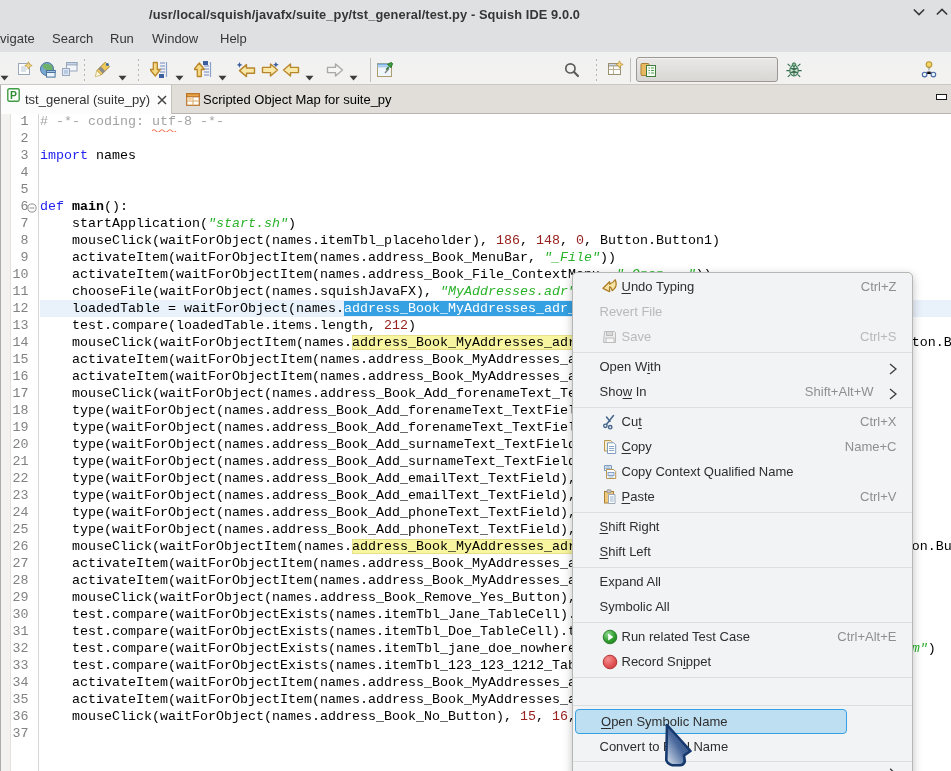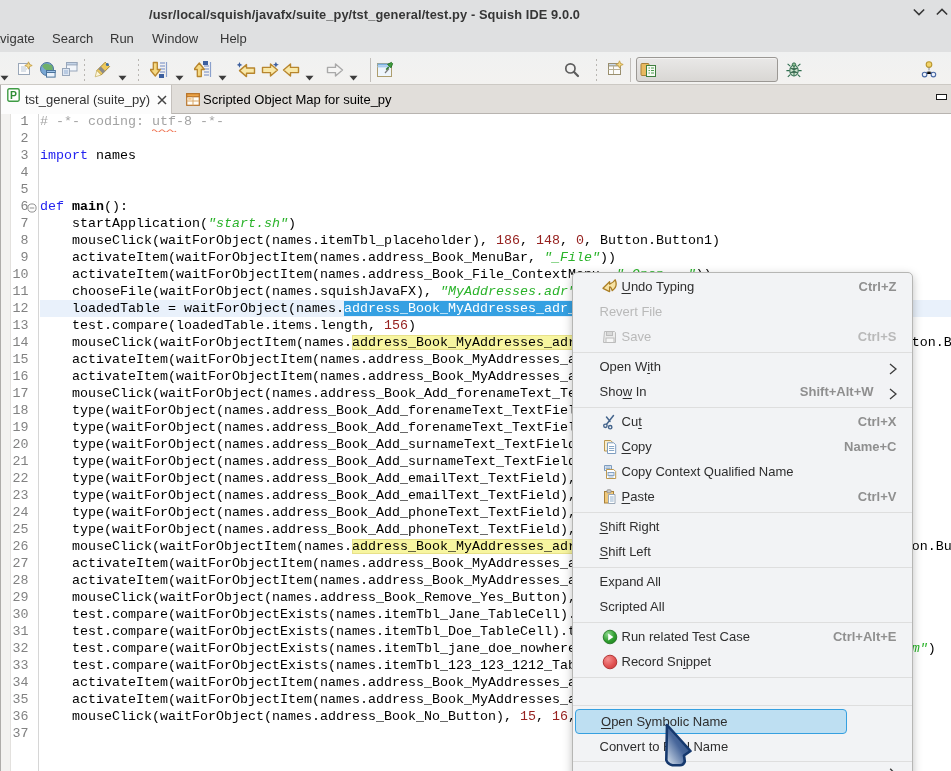--- a/index.html
+++ b/index.html
@@ -19,21 +19,21 @@
 .annot { position:absolute; left:1px; top:0; width:10px; height:657px; background:#f3f2f0; border-right:1px solid #e3e1de; }
 .lnums { position:absolute; left:0; top:-1px; width:28.5px; text-align:right; font-family:"Liberation Mono",monospace; font-size:13.33px; line-height:17px; color:#828282; }
 .gsep { position:absolute; left:38px; top:0; width:1px; height:657px; background:#d6d6d6; }
 .code { position:absolute; left:40px; top:-1px; font-family:"Liberation Mono",monospace; font-size:13.33px; line-height:17px; color:#000000; white-space:pre; }
 .lhl { position:absolute; left:40px; top:186px; width:911px; height:17px; background:#e9f1fb; }
 .leftline { position:absolute; left:0; top:85px; width:1px; height:686px; background:#aeaca9; }
 .menu { position:absolute; left:571.5px; top:272px; width:341px; height:520px; background:#f2f3f5; border:1px solid #b6b6b4; border-radius:5px 5px 0 0; box-shadow:0 3px 10px rgba(0,0,0,0.25); }
 .mi { position:absolute; left:2px; width:337px; height:25px; }
 .mi .lb { position:absolute; top:4px; font-size:13px; color:#2e2e2e; white-space:nowrap; }
 .mi.dis .lb, .mi.dis .ac { color:#b9b9b9; }
-.mi .ac { position:absolute; top:4px; font-size:13px; color:#8f8f8f;font-weight:bold; }
+.mi .ac { position:absolute; top:4px; font-size:13px; color:#8f8f8f; }
 .mi .ic { position:absolute; left:27px; top:4px; width:16px; height:16px; }
 .mi .ar { position:absolute; right:15px; top:6px; }
 .mn { text-decoration:underline; text-underline-offset:2px; }
 .sep { position:absolute; left:0; width:339px; height:1px; background:#dedede; }
 </style></head>
 <body>
 <div class="titlebar">
  <div class="title">/usr/local/squish/javafx/suite_py/tst_general/test.py - Squish IDE 9.0.0</div>
  <svg style="position:absolute;left:913px;top:7.5px" width="12" height="8" viewBox="0 0 14 9">
       <path d="M1 1.5 L7 7.5 L13 1.5" stroke="#363636" stroke-width="1.8" fill="none"></path>
@@ -240,21 +240,21 @@
 <span style="color:#2323f0">import</span> names
 
 
 <span style="color:#2323f0">def</span> <b>main</b>():
     startApplication(<span style="color:#2bb32b;font-style:italic">"start.sh"</span>)
     mouseClick(waitForObject(names.itemTbl_placeholder), <span style="color:#96211f">186</span>, <span style="color:#96211f">148</span>, <span style="color:#96211f">0</span>, Button.Button1)
     activateItem(waitForObjectItem(names.address_Book_MenuBar, <span style="color:#2bb32b;font-style:italic">"_File"</span>))
     activateItem(waitForObjectItem(names.address_Book_File_ContextMenu, <span style="color:#2bb32b;font-style:italic">"_Open..."</span>))
     chooseFile(waitForObject(names.squishJavaFX), <span style="color:#2bb32b;font-style:italic">"MyAddresses.adr"</span>)
     loadedTable = waitForObject(names.<span style="background:#35a0e2;color:#ffffff">address_Book_MyAddresses_adr_ItemTbl_Table</span>)
-    test.compare(loadedTable.items.length, <span style="color:#96211f">156</span>)
+    test.compare(loadedTable.items.length, <span style="color:#96211f">212</span>)
     mouseClick(waitForObjectItem(names.<span style="background:#f7f5a0;box-shadow:0 0 0 1px #e8e18a inset">address_Book_MyAddresses_adr_ItemTbl_Table</span>, <span style="color:#2bb32b;font-style:italic">"4/0"</span>), <span style="color:#96211f">5867</span>, <span style="color:#96211f">1121</span>, <span style="color:#96211f">0</span>, Button.Button1)
     activateItem(waitForObjectItem(names.address_Book_MyAddresses_adr_MenuBar, <span style="color:#2bb32b;font-style:italic">"_Edit"</span>))
     activateItem(waitForObjectItem(names.address_Book_MyAddresses_adr_Edit_ContextMenu, <span style="color:#2bb32b;font-style:italic">"_Add..."</span>))
     mouseClick(waitForObject(names.address_Book_Add_forenameText_TextField), <span style="color:#96211f">67</span>, <span style="color:#96211f">18</span>, <span style="color:#96211f">0</span>, Button.Button1)
     type(waitForObject(names.address_Book_Add_forenameText_TextField), <span style="color:#2bb32b;font-style:italic">"Jane"</span>)
     type(waitForObject(names.address_Book_Add_forenameText_TextField), <span style="color:#2bb32b;font-style:italic">"&lt;Tab&gt;"</span>)
     type(waitForObject(names.address_Book_Add_surnameText_TextField), <span style="color:#2bb32b;font-style:italic">"Doe"</span>)
     type(waitForObject(names.address_Book_Add_surnameText_TextField), <span style="color:#2bb32b;font-style:italic">"&lt;Tab&gt;"</span>)
     type(waitForObject(names.address_Book_Add_emailText_TextField), <span style="color:#2bb32b;font-style:italic">"jane.doe@nowhere.com"</span>)
     type(waitForObject(names.address_Book_Add_emailText_TextField), <span style="color:#2bb32b;font-style:italic">"&lt;Tab&gt;"</span>)
@@ -358,21 +358,21 @@
       <span class="lb" style="left:47px"><span class="mn">P</span>aste</span>
       <span class="ac" style="right:15px">Ctrl+V</span>
     </div>
     <div class="mi" style="top:267px;">
       <span class="lb" style="left:25px"><span class="mn">S</span>hift Left</span>
     </div>
     <div class="mi" style="top:297px;">
       <span class="lb" style="left:25px">Expand All</span>
     </div>
     <div class="mi" style="top:322px;">
-      <span class="lb" style="left:25px">Scripted All</span>
+      <span class="lb" style="left:25px">Symbolic All</span>
     </div>
     <div class="mi" style="top:352px;">
       <span class="ic"><svg width="16" height="16" viewBox="0 0 16 16">
           <defs>
             <radialGradient id="rg" cx="0.35" cy="0.3" r="0.9">
               <stop offset="0" stop-color="#8fd98f"></stop>
               <stop offset="0.55" stop-color="#2f9e2f"></stop>
               <stop offset="1" stop-color="#1c7a1c"></stop>
             </radialGradient>
           </defs>

